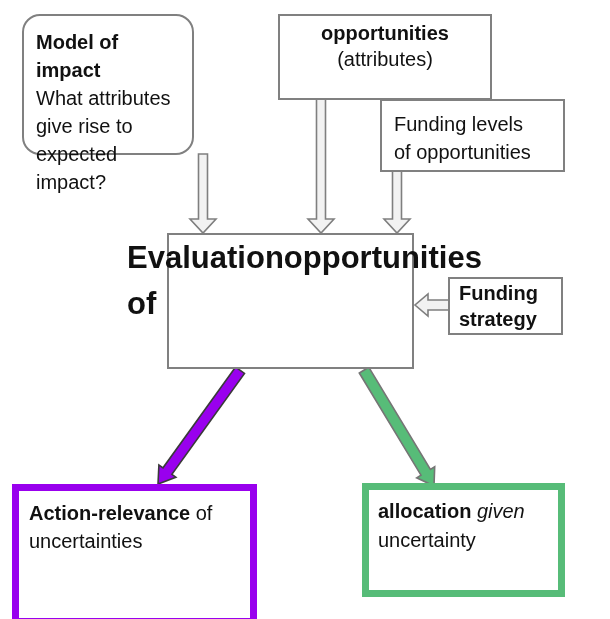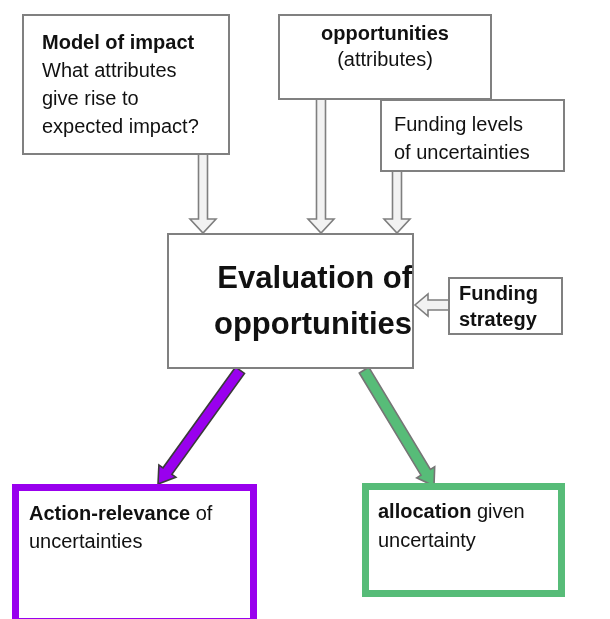--- a/index.html
+++ b/index.html
@@ -24,29 +24,29 @@
 
   .box{
     position:absolute;
     box-sizing:border-box;
     background:#ffffff;
     border:2px solid var(--gray-border);
     font-size:20px;
     line-height:28px;
   }
   .bold{font-weight:bold;}
-  .it{}
+  .it{font-style:italic;}
 
-  .box-model{left:22px;top:14px;width:208px;height:141px;padding:12px 6px 0 18px;}
+  .box-model{left:22px;top:14px;width:172px;height:141px;padding:12px 6px 0 12px;border-radius:18px;}
   .box-fundable{left:278px;top:14px;width:214px;height:86px;padding-top:4px;text-align:center;line-height:26px;}
   .box-levels{left:380px;top:99px;width:185px;height:73px;padding:9px 0 0 12px;}
   .box-evaluation{
     left:167px;top:233px;width:247px;height:136px;
-    display:flex;flex-direction:column;justify-content:center;
-    text-align:right;font-weight:bold;font-size:31px;line-height:46px;
+    display:flex;flex-direction:row;justify-content:center;
+    text-align:left;font-weight:bold;font-size:31px;line-height:46px;padding-left:28px;
   }
   .box-strategy{left:448px;top:277px;width:115px;height:58px;padding:1px 0 0 9px;font-weight:bold;line-height:26px;}
   .box-action{left:12px;top:484px;width:245px;height:141px;border:7px solid var(--purple);padding:8px 6px 0 10px;}
   .box-optimal{left:362px;top:483px;width:203px;height:114px;border:7px solid var(--green);padding:7px 0 0 9px;line-height:29px;}
 </style>
 </head>
 <body>
 
 <div class="canvas">
 
@@ -66,21 +66,21 @@
     <div>expected impact?</div>
   </div>
 
   <div class="box box-fundable">
     <div class="bold">opportunities</div>
     <div>(attributes)</div>
   </div>
 
   <div class="box box-levels">
     <div>Funding levels</div>
-    <div>of uncertainties</div>
+    <div>of opportunities</div>
   </div>
 
   <div class="box box-evaluation">
     <div>Evaluation of</div>
     <div>opportunities</div>
   </div>
 
   <div class="box box-strategy">
     <div>Funding</div>
     <div>strategy</div>

